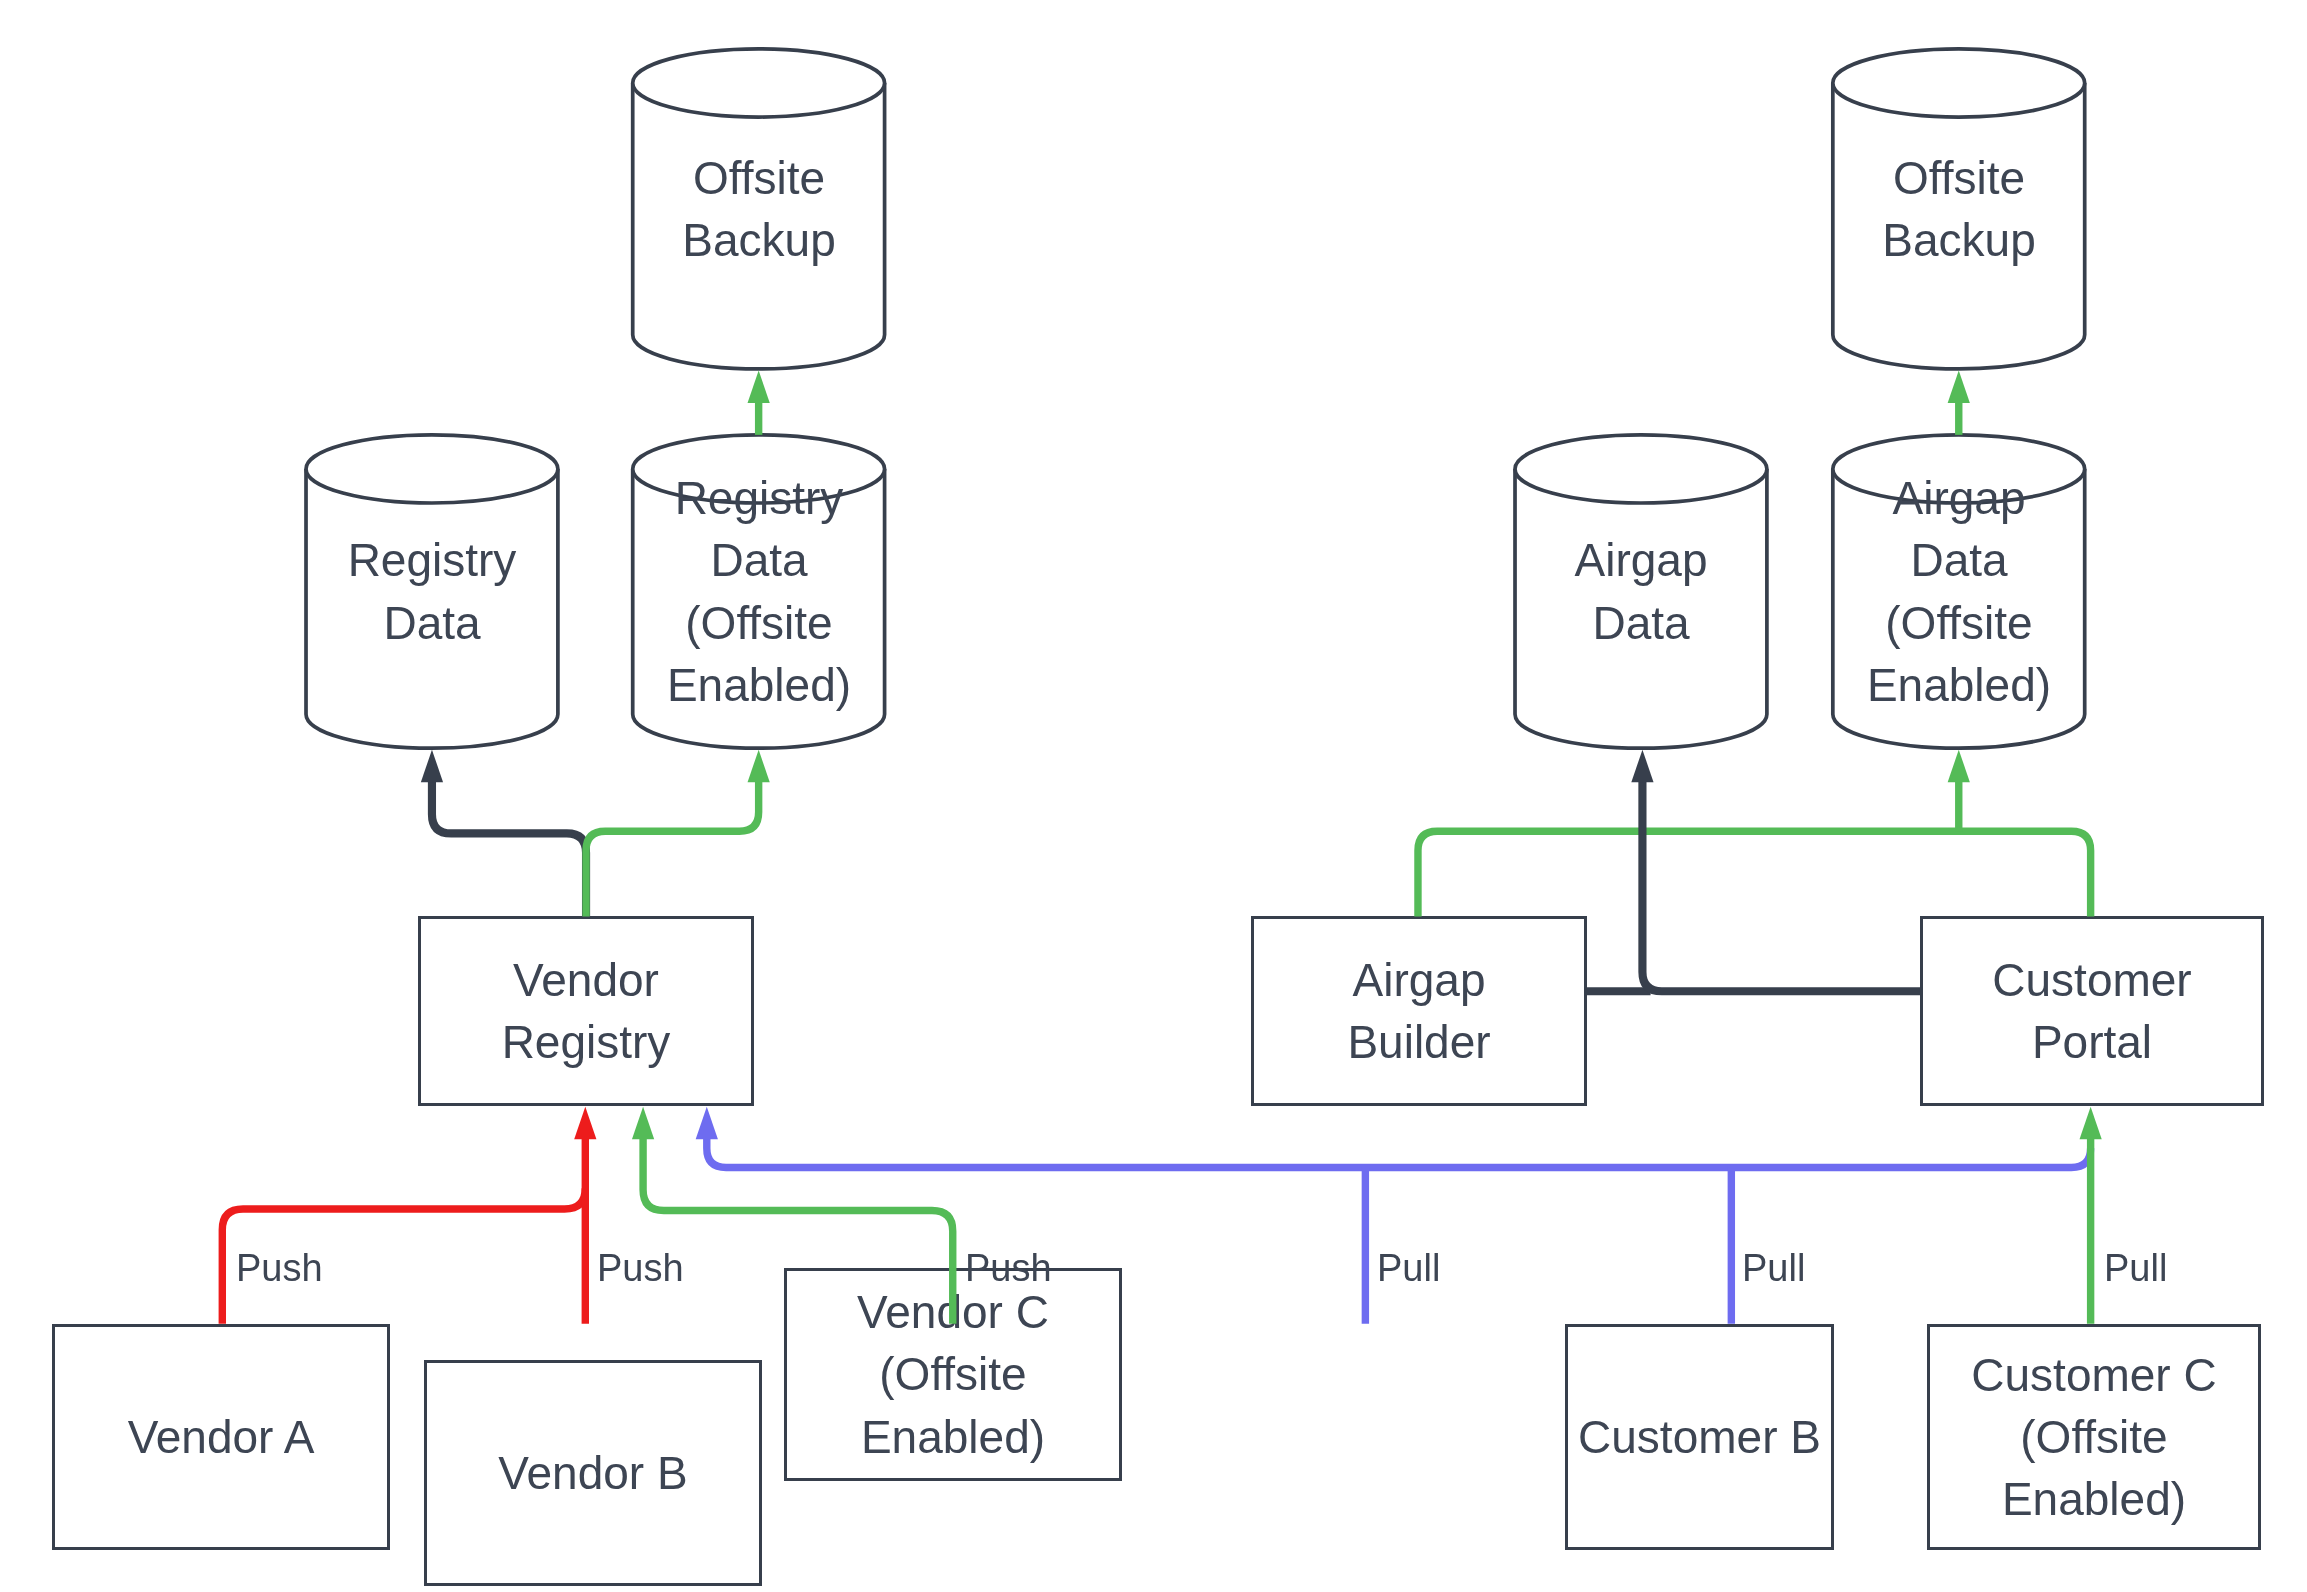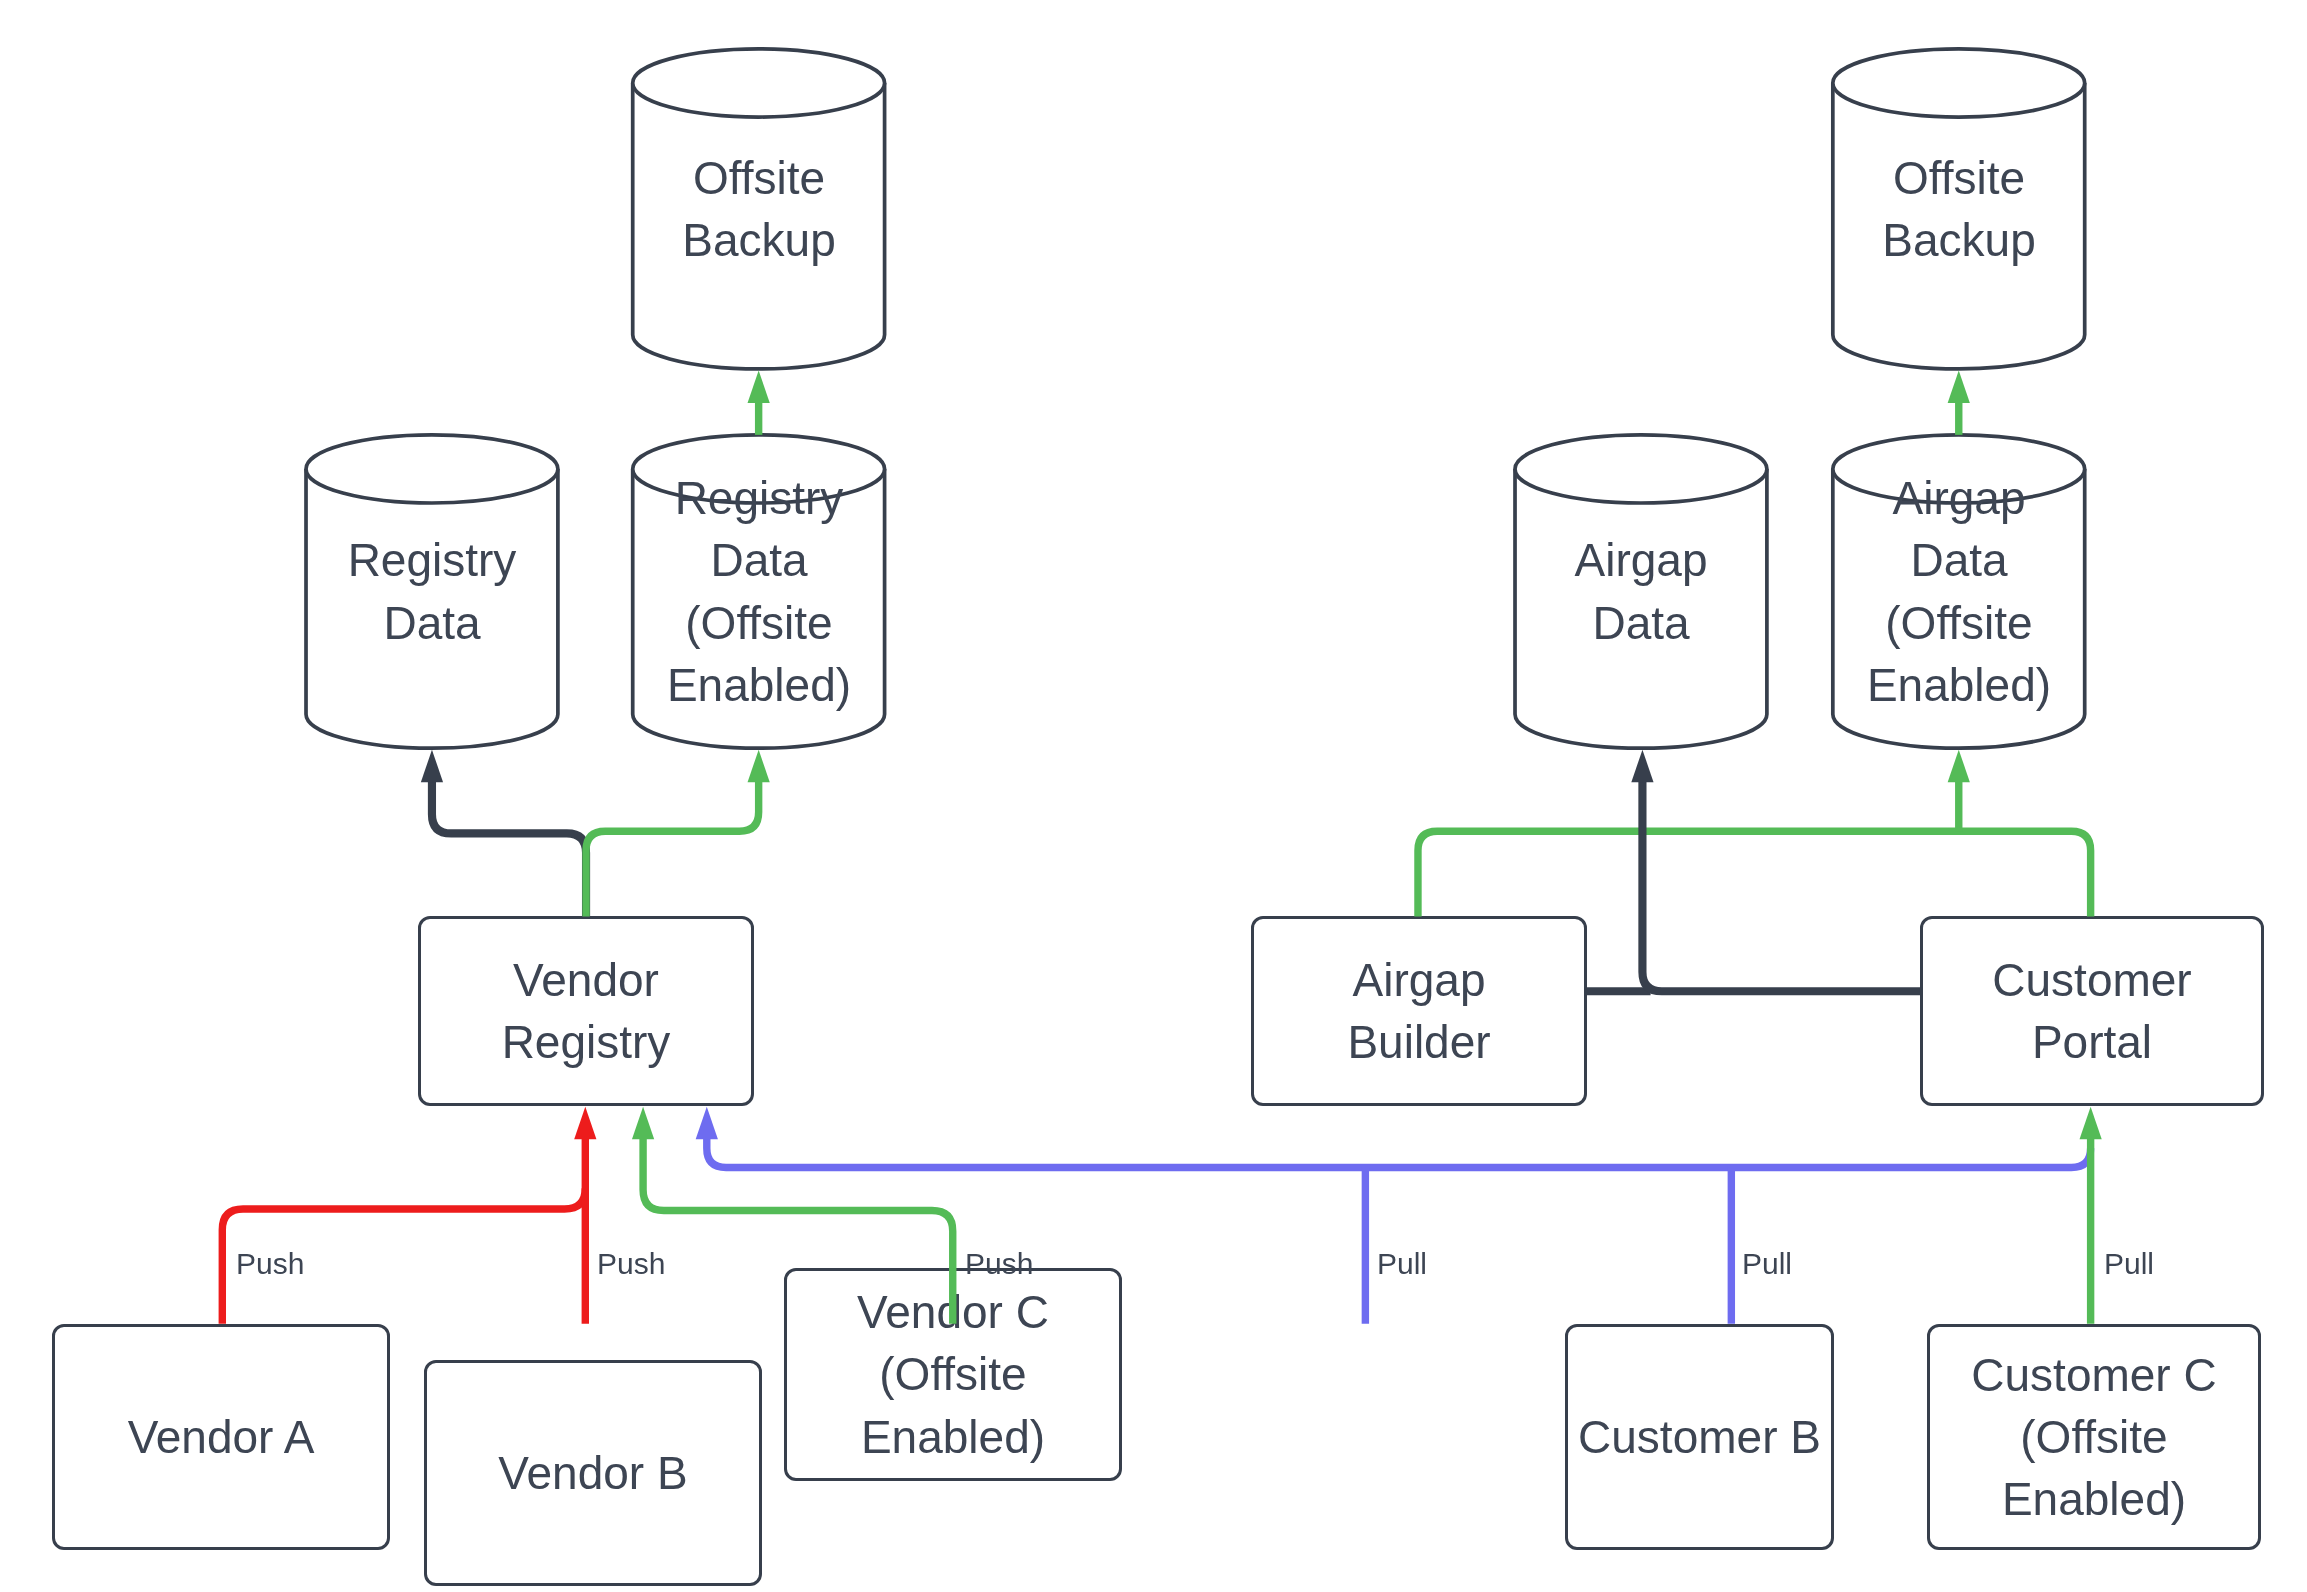--- a/index.html
+++ b/index.html
@@ -5,35 +5,35 @@
   :root{
     --dark:#373f4c; --green:#54bb57; --red:#ed1c1c; --blue:#6e6cf0;
     --text:#3d4553; --fill:#ffffff;
   }
   html,body{margin:0;padding:0;background:#fff;}
   body{width:2307px;height:1592px;position:relative;overflow:hidden;
        font-family:"Liberation Sans", sans-serif;}
   .stage{position:absolute;left:0;top:0;width:2307px;height:1592px;}
   .node-box{
     position:absolute;box-sizing:border-box;background:var(--fill);
-    border:3.7px solid var(--dark);border-radius:12px;
+    border:3.7px solid var(--dark);border-radius:0;
     display:flex;align-items:center;justify-content:center;text-align:center;
     color:var(--text);font-size:46px;line-height:1.35;white-space:pre-line;
     z-index:1;
   }
   .edges-svg{position:absolute;left:0;top:0;z-index:2;pointer-events:none;}
   .edge{fill:none;}
   .cyl-body,.cyl-top{stroke:var(--dark);stroke-width:5;fill:var(--fill);}
   .cyl-label{
     position:absolute;display:flex;align-items:center;justify-content:center;
     text-align:center;color:var(--text);font-size:46px;line-height:1.35;
     white-space:pre-line;z-index:3;
   }
   .edge-label{
-    position:absolute;color:var(--text);font-size:30px;line-height:1.2;
+    position:absolute;color:var(--text);font-size:38px;line-height:1.2;
     z-index:3;white-space:nowrap;
   }
 </style>
 </head>
 <body>
 
 <div class="stage">
 
   <div class="node-box" style="left:418px;top:916px;width:336px;height:190px;">
     <span>Vendor

